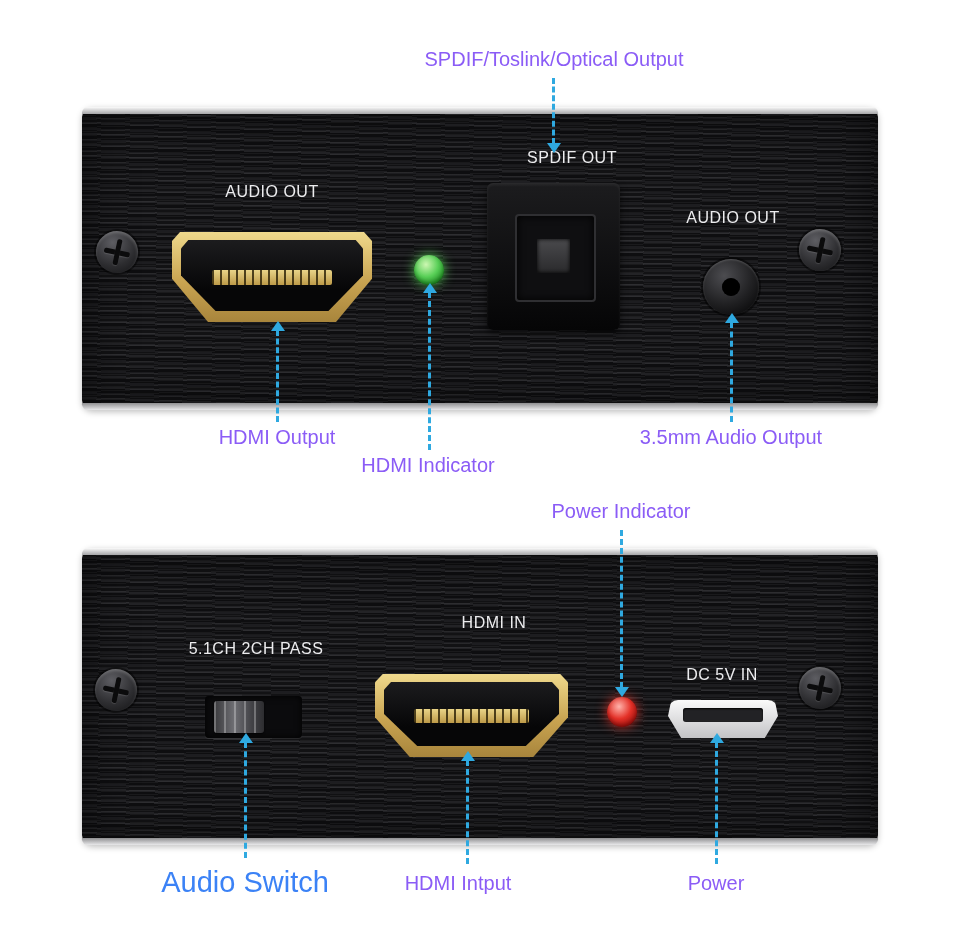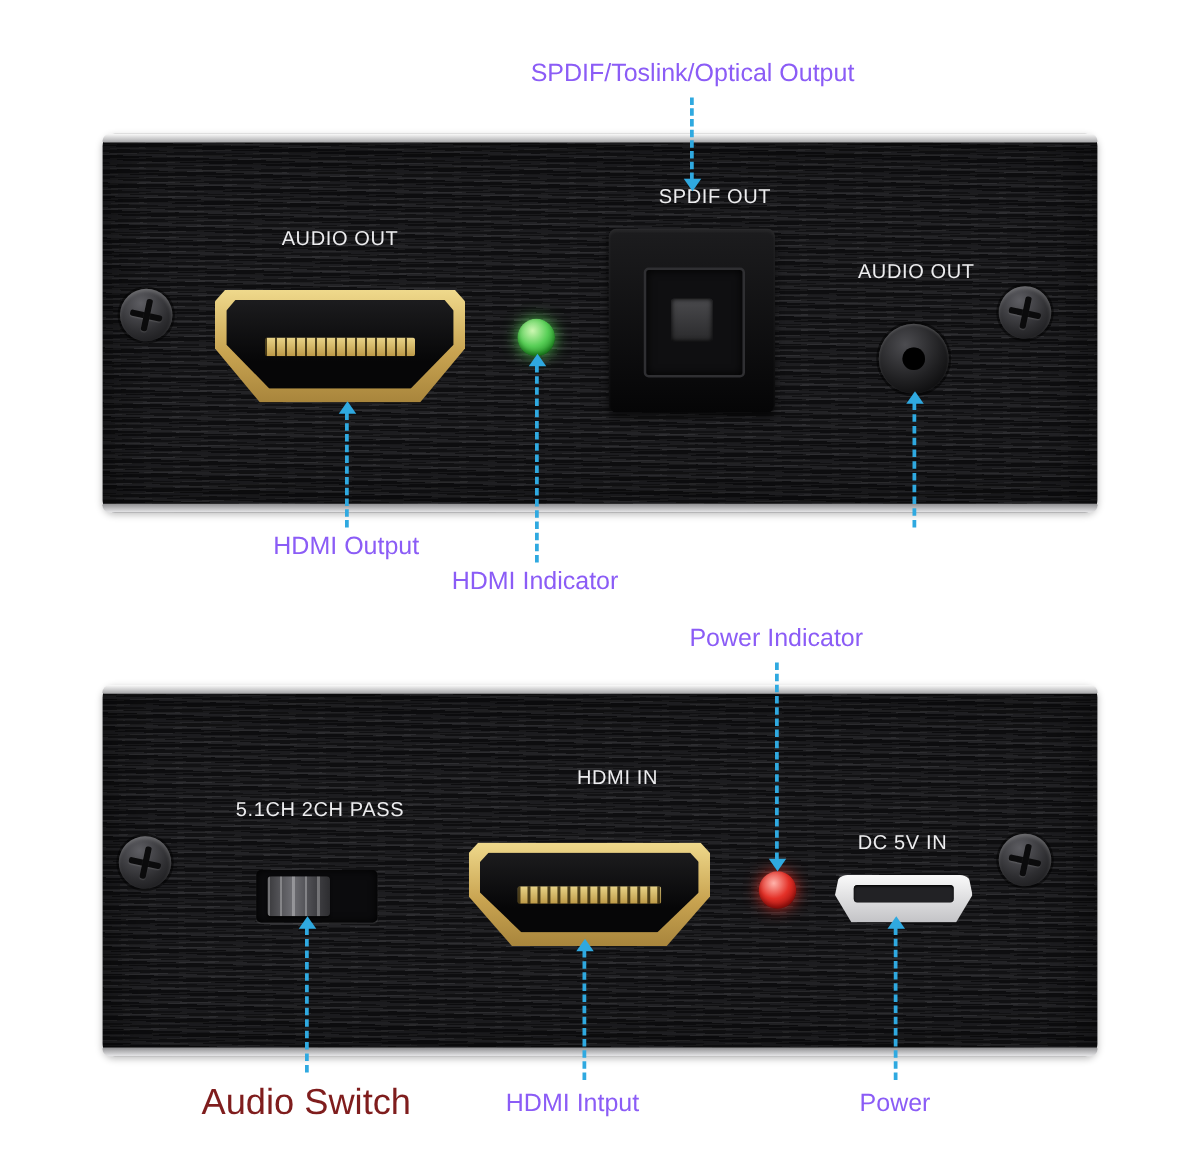--- a/index.html
+++ b/index.html
@@ -133,21 +133,21 @@
   .panel-label {
     position:absolute; transform:translateX(-50%);
     color:#ececee; font-size:16px; letter-spacing:0.5px; white-space:nowrap;
   }
 
   
   .callout {
     position:absolute; transform:translateX(-50%);
     color:#8b5cf6; font-size:20px; white-space:nowrap;
   }
-  .callout-big { font-size:29px; color:#7f1d1d; }
+  .callout-big { font-size:29px; color:#3b82f6; }
 
   
   .leader {
     position:absolute; width:0; border-left:3px dashed var(--leader, #2fa9e0); z-index:5;
   }
   .leader.arrow-up::before {
     content:""; position:absolute; left:-8px; top:-9px; width:0; height:0;
     border-left:7px solid transparent; border-right:7px solid transparent;
     border-bottom:10px solid var(--leader, #2fa9e0);
   }
@@ -190,20 +190,21 @@
     </div>
   </div>
 
   <div class="leader arrow-up" style="left:276px; top:330px; height:92px;"></div>
   <div class="callout" style="left:277px; top:426px;">HDMI Output</div>
 
   <div class="leader arrow-up" style="left:428px; top:292px; height:158px;"></div>
   <div class="callout" style="left:428px; top:454px;">HDMI Indicator</div>
 
   <div class="leader arrow-up" style="left:730px; top:322px; height:100px;"></div>
+  <div class="callout" style="left:731px; top:426px;">3.5mm Audio Output</div>
 
   <div class="callout" style="left:621px; top:500px;">Power Indicator</div>
   <div class="leader arrow-down" style="left:620px; top:530px; height:158px;"></div>
 
   <div class="panel panel-back">
     <div class="screw" style="left:13px; top:121px;"></div>
     <div class="screw" style="left:717px; top:119px;"></div>
 
     <div class="panel-label" style="left:174px; top:92px;">5.1CH 2CH PASS</div>
     <div class="audio-switch" style="left:123px; top:148px; width:97px; height:42px;">

